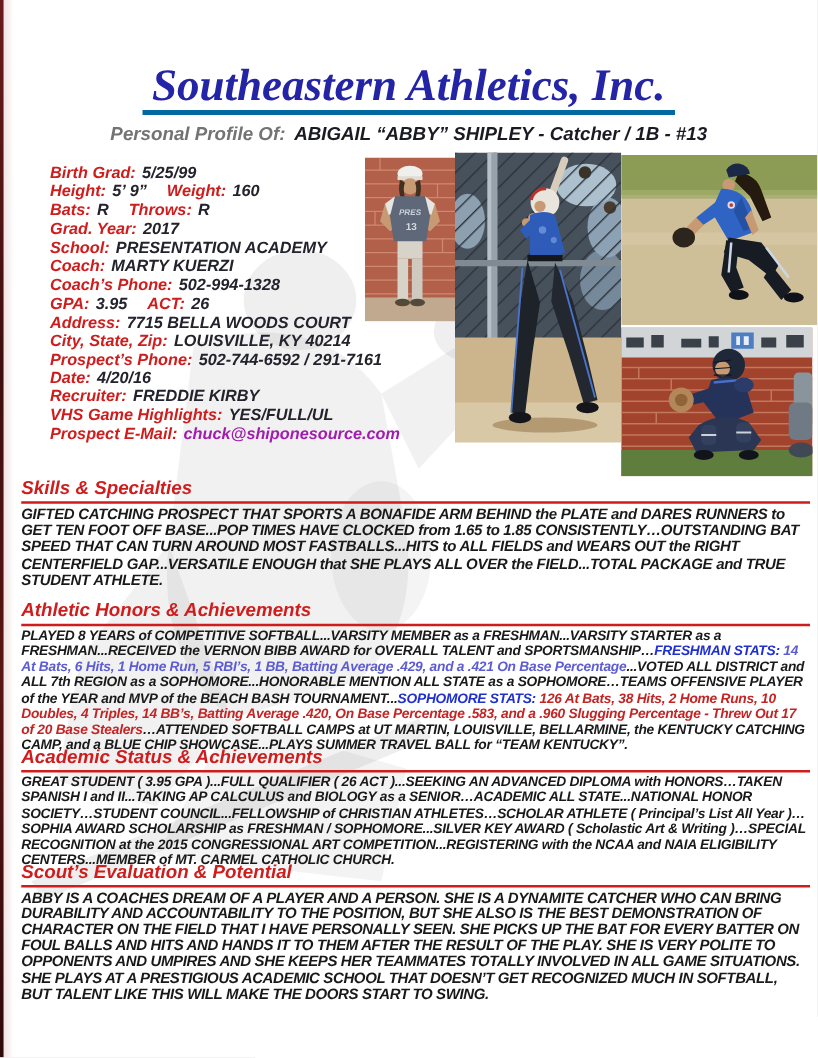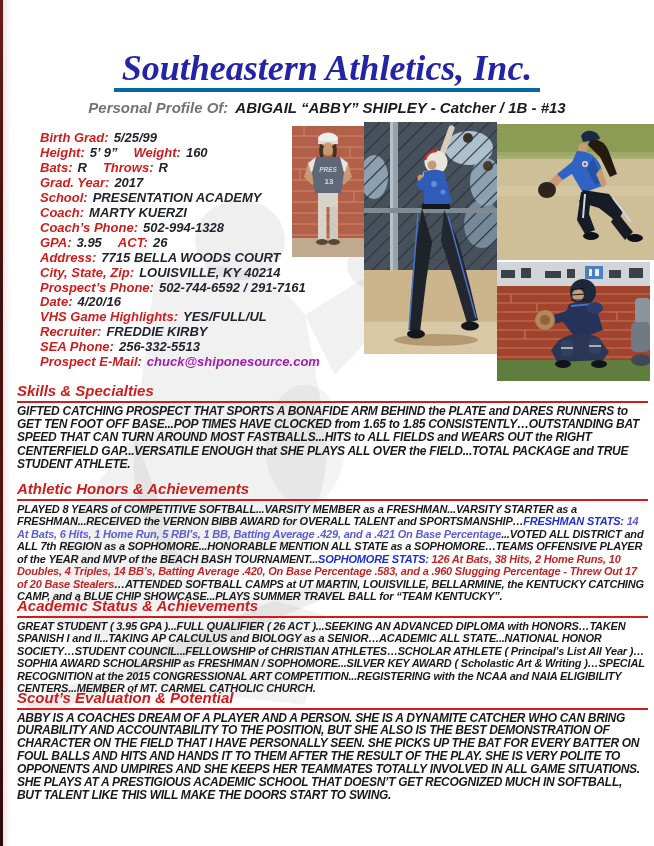--- a/index.html
+++ b/index.html
@@ -94,23 +94,22 @@
     <div><span class="lbl">Bats:</span><span class="val">R</span><span class="lbl pair2">Throws:</span><span class="val">R</span></div>
     <div><span class="lbl">Grad. Year:</span><span class="val">2017</span></div>
     <div><span class="lbl">School:</span><span class="val">PRESENTATION ACADEMY</span></div>
     <div><span class="lbl">Coach:</span><span class="val">MARTY KUERZI</span></div>
     <div><span class="lbl">Coach’s Phone:</span><span class="val">502-994-1328</span></div>
     <div><span class="lbl">GPA:</span><span class="val">3.95</span><span class="lbl pair2">ACT:</span><span class="val">26</span></div>
     <div><span class="lbl">Address:</span><span class="val">7715 BELLA WOODS COURT</span></div>
     <div><span class="lbl">City, State, Zip:</span><span class="val">LOUISVILLE, KY  40214</span></div>
     <div><span class="lbl">Prospect’s Phone:</span><span class="val">502-744-6592 / 291-7161</span></div>
     <div><span class="lbl">Date:</span><span class="val">4/20/16</span></div>
+    <div><span class="lbl">Recruiter:</span><span class="val">FREDDIE KIRBY</span></div>
     <div><span class="lbl">VHS Game Highlights:</span><span class="val">YES/FULL/UL</span></div>
-    <div><span class="lbl">Recruiter:</span><span class="val">FREDDIE KIRBY</span></div>
-    <div><span class="lbl">SEA Phone:</span><span class="val">256-332-5513</span></div>
     <div><span class="lbl">Prospect E-Mail:</span><span class="val email">chuck@shiponesource.com</span></div>
   </div>
 
   <svg id="photo-portrait" class="photo" viewBox="0 0 72 131">
     <rect width="72" height="131" fill="#b2604a"></rect>
     <g stroke="#d69379" stroke-width="1" opacity="0.8">
       <line x1="0" y1="10" x2="72" y2="10"></line>
         <line x1="0" y1="21" x2="72" y2="21"></line>
       <line x1="0" y1="32" x2="72" y2="32"></line>
         <line x1="0" y1="43" x2="72" y2="43"></line>

